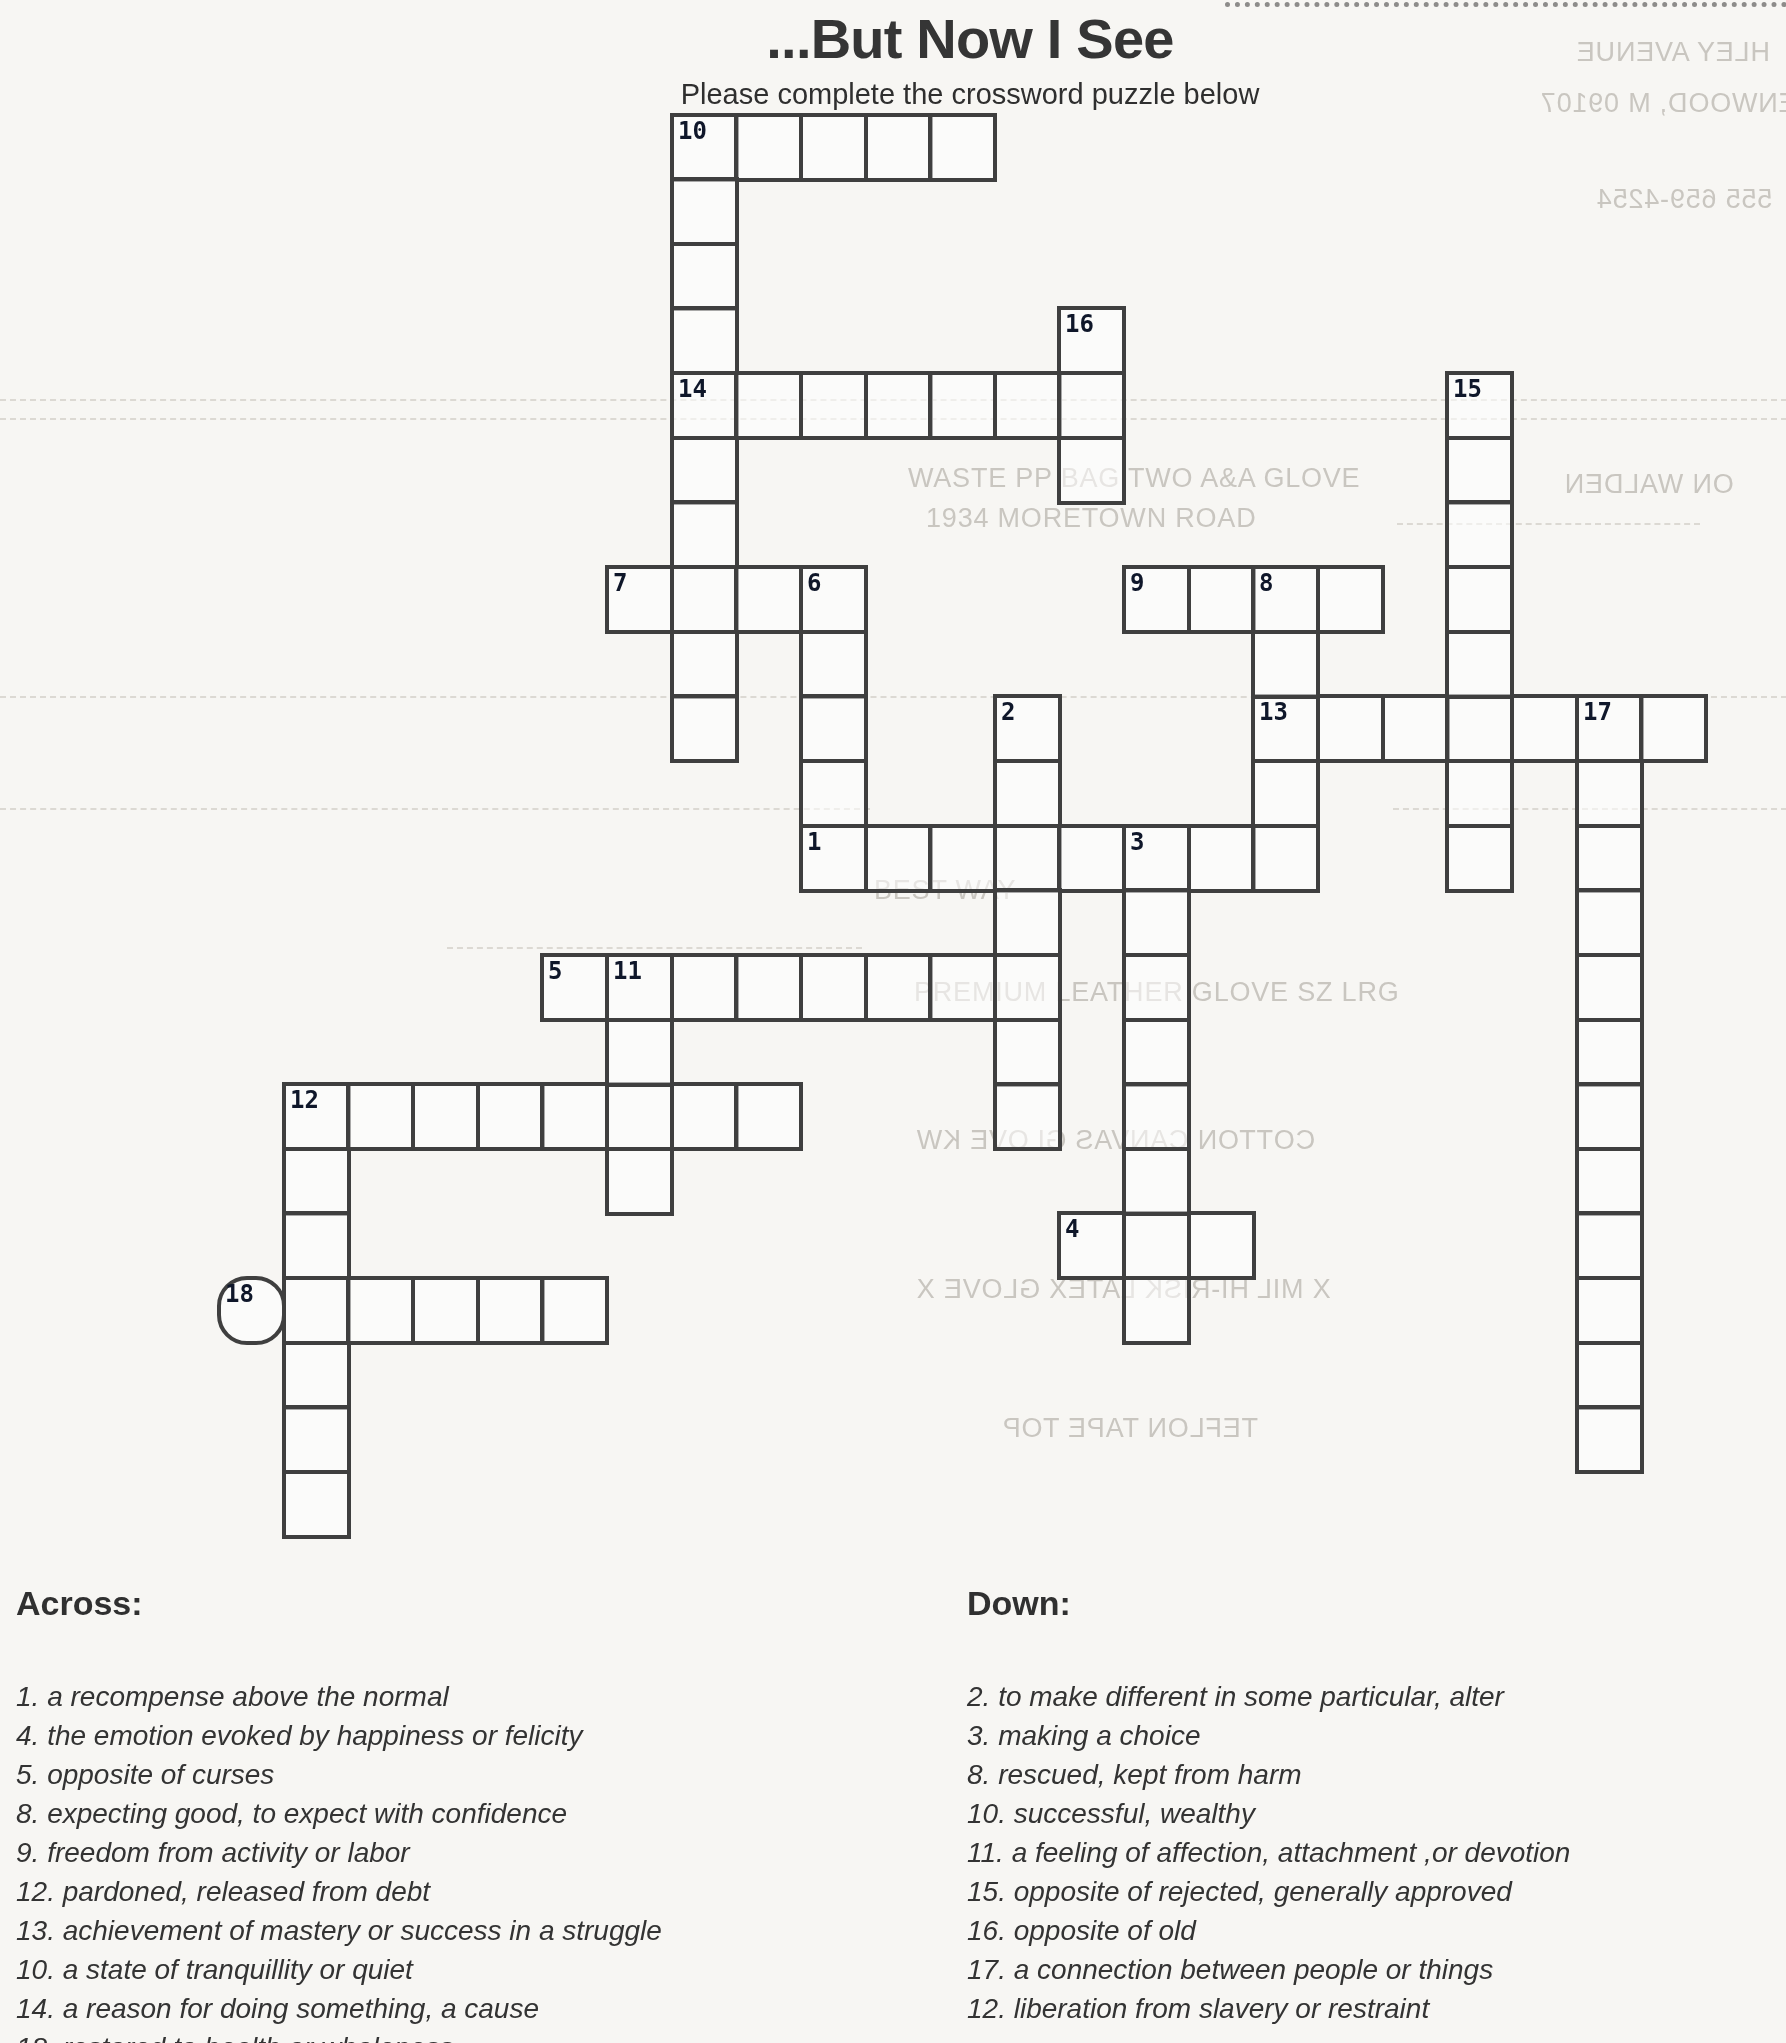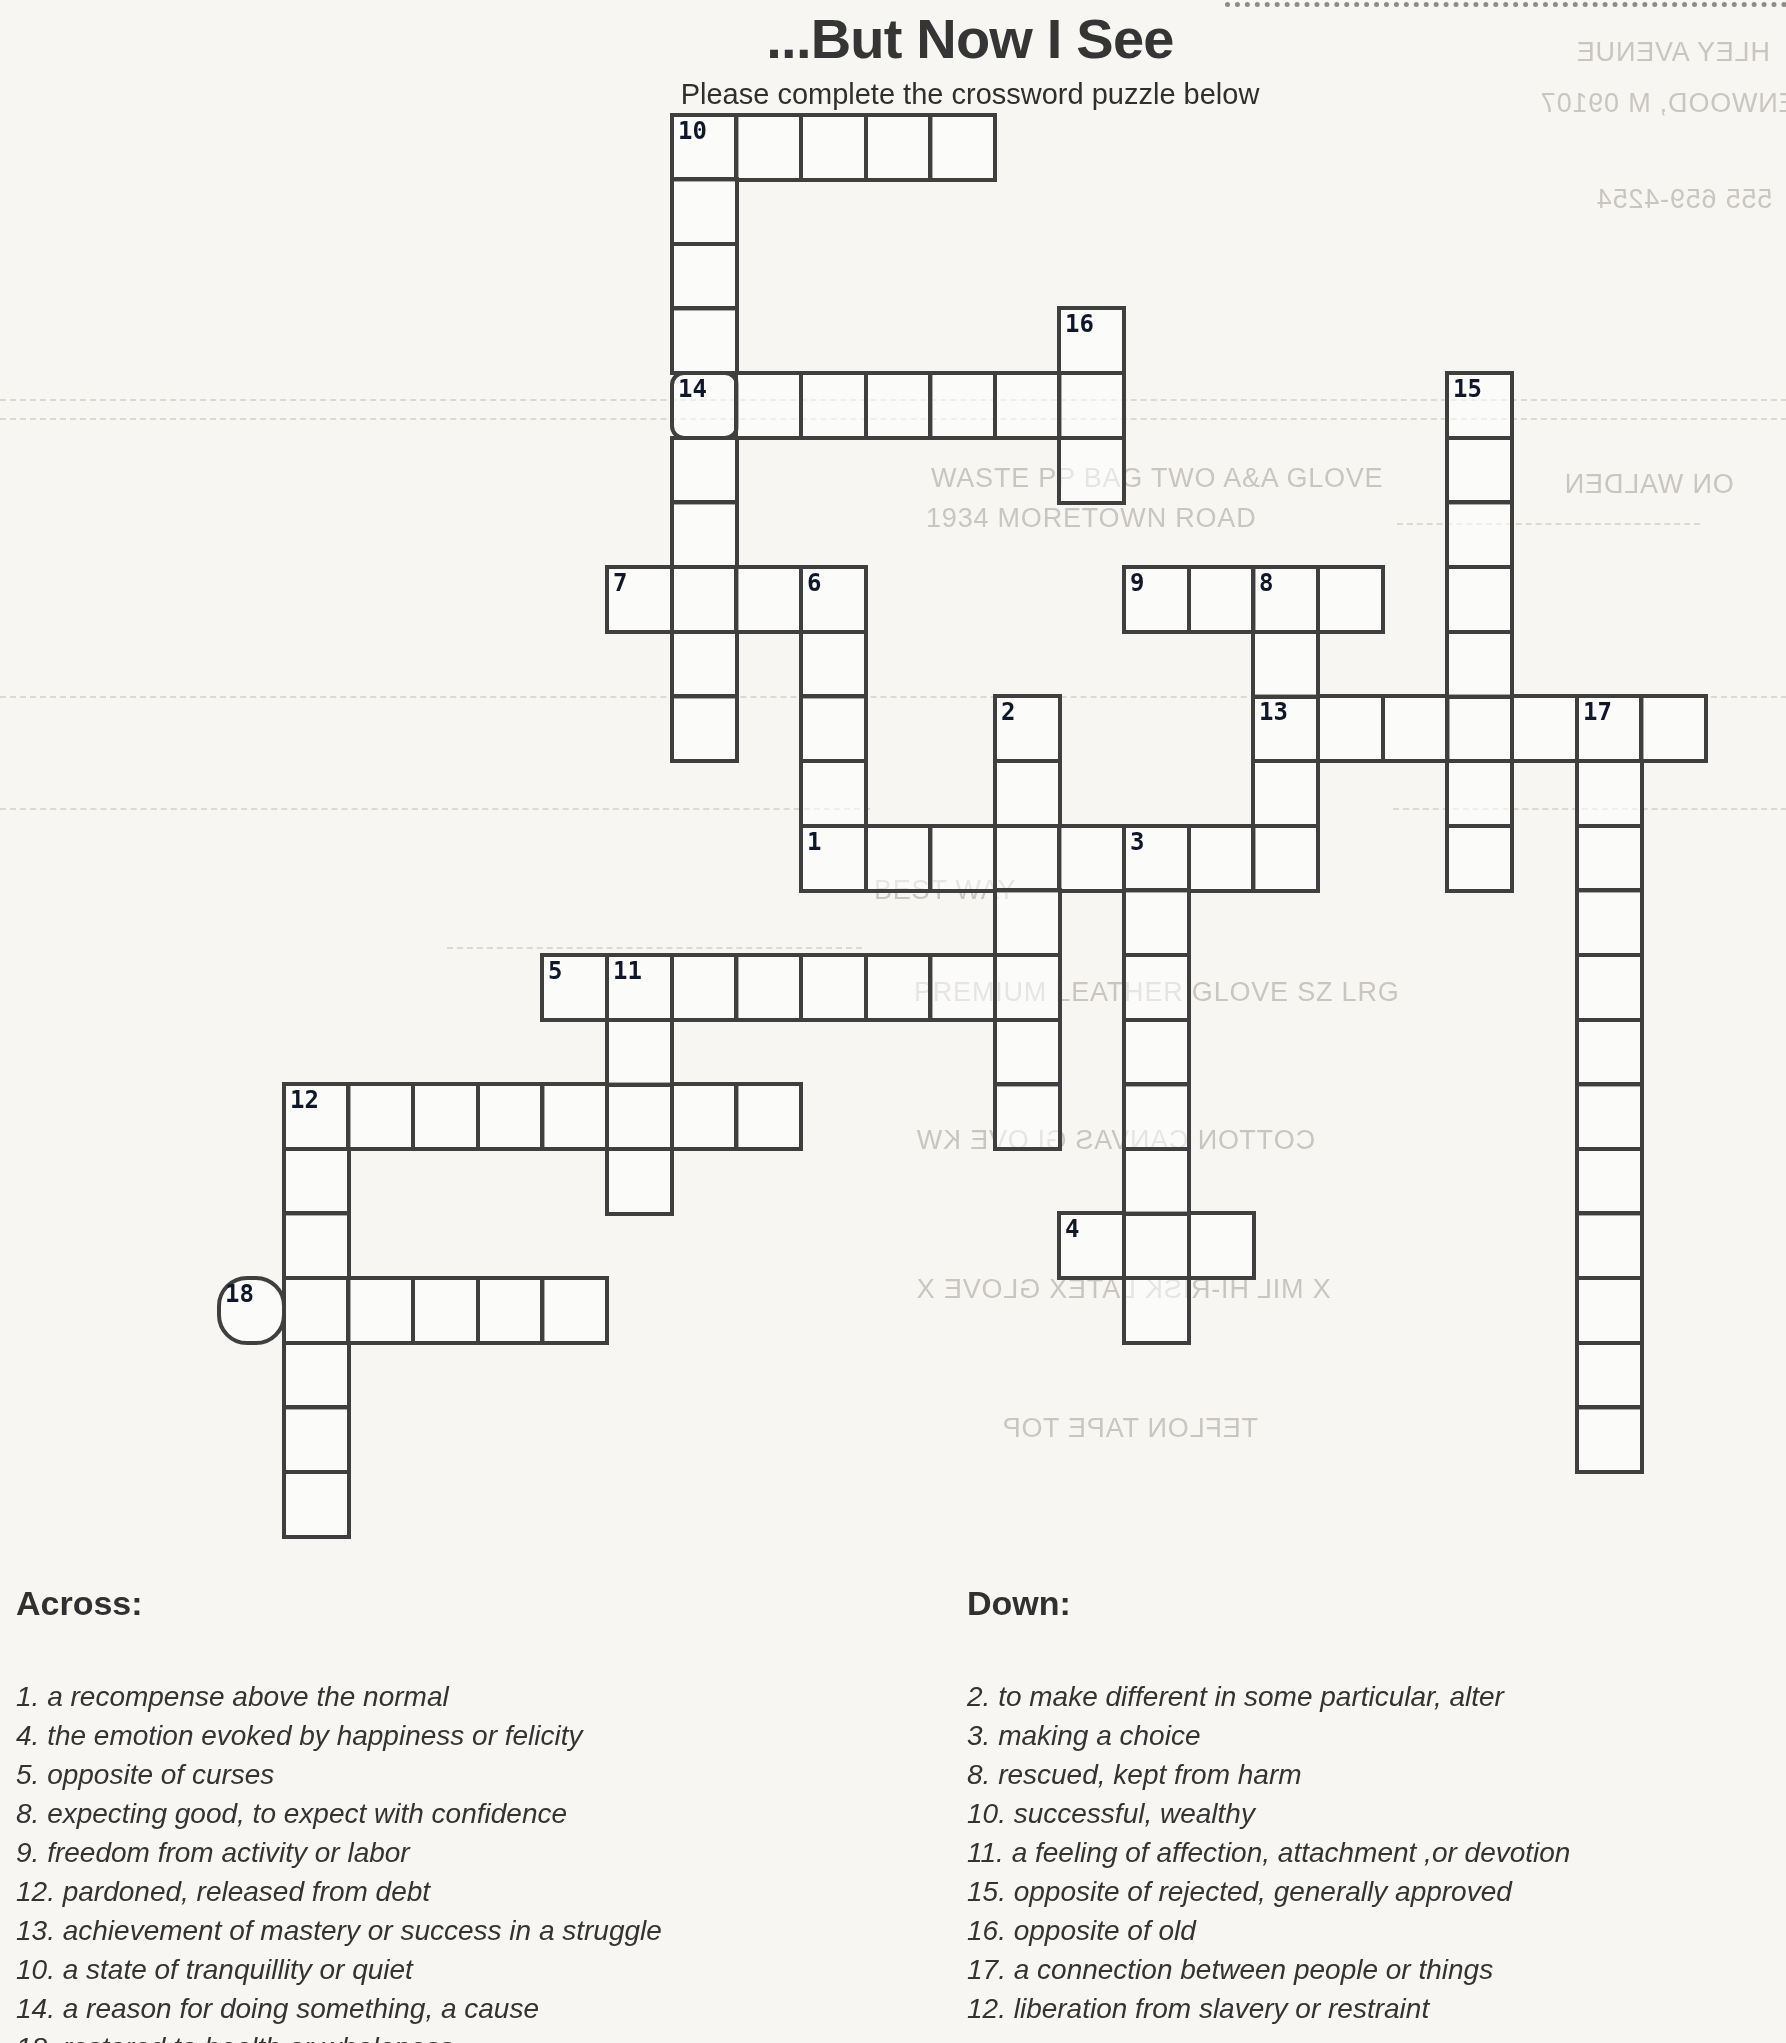--- a/index.html
+++ b/index.html
@@ -59,21 +59,21 @@
   <div class="header">
     <div class="title">...But Now I See</div>
     <div class="subtitle">Please complete the crossword puzzle below</div>
   </div>
 
   <div class="grid-layer" id="ghost-layer">
       <div class="ghost-text mirrored" style="left: 1576px; top: 37px;">HLEY AVENUE</div>
       <div class="ghost-text mirrored" style="left: 1540px; top: 88px;">EENWOOD, M  09107</div>
       <div class="ghost-text mirrored" style="left: 1596px; top: 184px;">555 659-4254</div>
       <div class="ghost-text mirrored" style="left: 1564px; top: 469px;">ON WALDEN</div>
-      <div class="ghost-text" style="left: 908px; top: 463px; margin-left: 23px;">WASTE PP BAG TWO A&amp;A GLOVE</div>
+      <div class="ghost-text" style="left: 908px; top: 463px;">WASTE PP BAG TWO A&amp;A GLOVE</div>
       <div class="ghost-text" style="left: 926px; top: 503px;">1934 MORETOWN ROAD</div>
       <div class="ghost-text" style="left: 874px; top: 875px;">BEST WAY</div>
       <div class="ghost-text" style="left: 914px; top: 977px;">PREMIUM LEATHER GLOVE SZ LRG</div>
       <div class="ghost-text mirrored" style="left: 916px; top: 1125px;">COTTON CANVAS GLOVE KW</div>
       <div class="ghost-text mirrored" style="left: 916px; top: 1274px;">X MIL HI-RISK LATEX GLOVE X</div>
       <div class="ghost-text mirrored" style="left: 1002px; top: 1413px;">TEFLON TAPE TOP</div>
       <div class="ghost-rule dark" style="left: 1225px; top: 1.6px; width: 562px;"></div>
       <div class="ghost-rule" style="left: 0px; top: 399px; width: 1787px;"></div>
       <div class="ghost-rule" style="left: 0px; top: 418px; width: 1787px;"></div>
       <div class="ghost-rule" style="left: 1397px; top: 523px; width: 303px;"></div>
@@ -84,21 +84,21 @@
     </div>
 
   <div class="grid-layer" id="grid">
       <div class="cell" style="left: 670px; top: 113px;">
         <span class="num">10</span>
       </div>
       <div class="cell" style="left: 734px; top: 113px;"></div>
       <div class="cell" style="left: 799px; top: 113px;"></div>
       <div class="cell" style="left: 864px; top: 113px;"></div>
       <div class="cell" style="left: 928px; top: 113px;"></div>
-      <div class="cell" style="left: 670px; top: 371px; border-radius: 14px;">
+      <div class="cell" style="left: 670px; top: 371px;">
         <span class="num">14</span>
       </div>
       <div class="cell" style="left: 734px; top: 371px;"></div>
       <div class="cell" style="left: 799px; top: 371px;"></div>
       <div class="cell" style="left: 864px; top: 371px;"></div>
       <div class="cell" style="left: 928px; top: 371px;"></div>
       <div class="cell" style="left: 993px; top: 371px;"></div>
       <div class="cell" style="left: 1057px; top: 371px;"></div>
       <div class="cell" style="left: 605px; top: 565px;">
         <span class="num">7</span>

